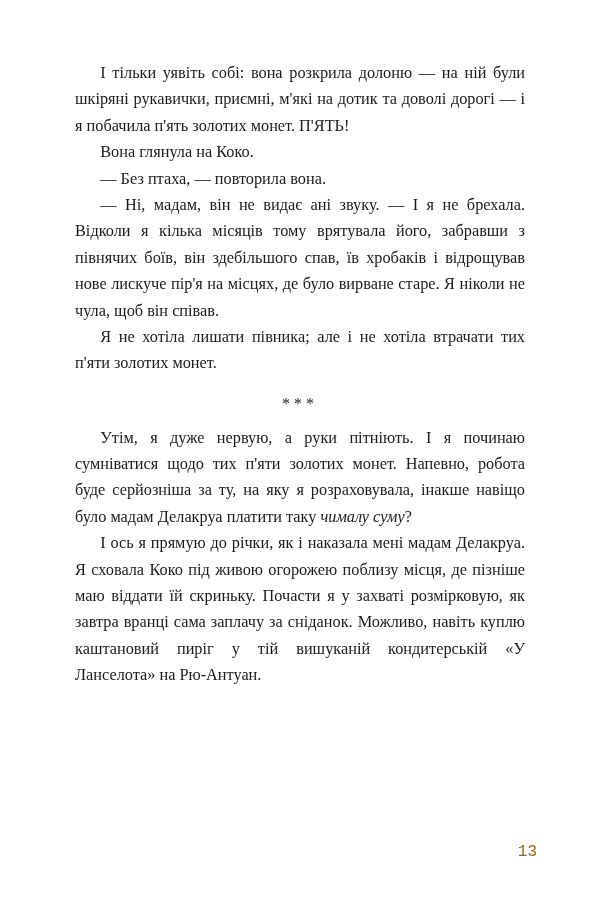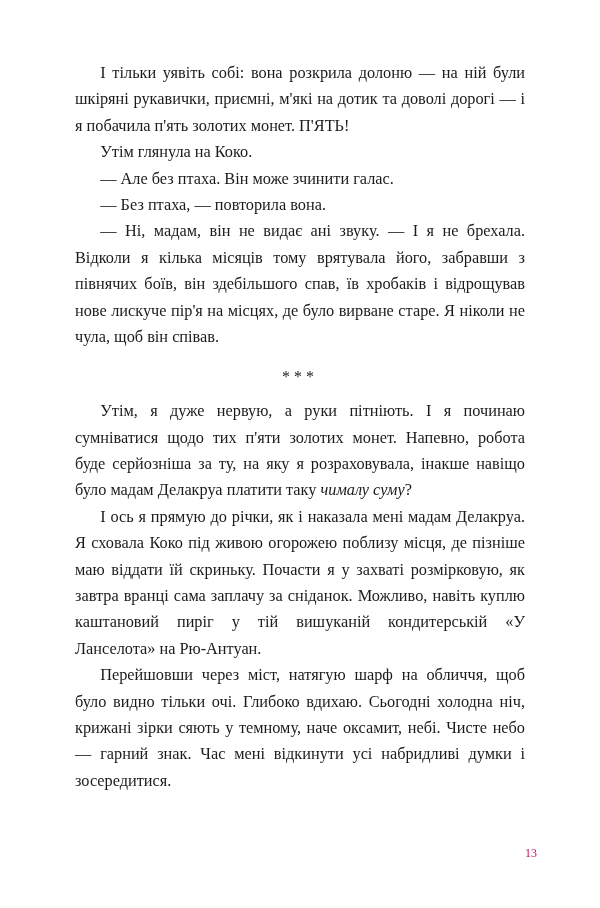--- a/index.html
+++ b/index.html
@@ -45,43 +45,42 @@
     letter-spacing: 4px;
     color: #1b1b1b;
   }
   em.ital {
     font-style: italic;
   }
   .page-number {
     position: absolute;
     right: 75px;
     bottom: 47px;
-    font-size: 12px;
-    color: #be185d;
-    font-family: Liberation Serif, serif;
+    font-size: 16px;
+    color: #a16207;
+    font-family: Liberation Mono, monospace;
   }
 </style>
 </head>
 <body>
 
 <div class="page">
   <div class="text-column">
 
     <p class="para">І тільки уявіть собі: вона розкрила долоню — на ній були шкіряні рукавички, приємні, м'які на дотик та доволі дорогі — і я побачила п'ять золотих монет. П'ЯТЬ!</p>
-    <p class="para">Утім глянула на Коко.</p>
-    <p class="para">— Але без птаха. Він може зчинити галас.</p>
+    <p class="para">Вона глянула на Коко.</p>
     <p class="para">— Без птаха, — повторила вона.</p>
     <p class="para">— Ні, мадам, він не видає ані звуку. — І я не брехала. Відколи я кілька місяців тому врятувала його, забравши з півнячих боїв, він здебільшого спав, їв хробаків і відрощував нове лискуче пір'я на місцях, де було вирване старе. Я ніколи не чула, щоб він співав.</p>
+    <p class="para">Я не хотіла лишати півника; але і не хотіла втрачати тих п'яти золотих монет.</p>
 
     <div class="divider">***</div>
 
     <p class="para">
       <span>Утім, я дуже нервую, а руки пітніють. І я починаю сумніватися щодо тих п'яти золотих монет. Напевно, робота буде серйозніша за ту, на яку я розраховувала, інакше навіщо було мадам Делакруа платити таку </span><em class="ital">чималу суму</em><span>?</span>
     </p>
 
     <p class="para">І ось я прямую до річки, як і наказала мені мадам Делакруа. Я сховала Коко під живою огорожею поблизу місця, де пізніше маю віддати їй скриньку. Почасти я у захваті розмірковую, як завтра вранці сама заплачу за сніданок. Можливо, навіть куплю каштановий пиріг у тій вишуканій кондитерській «У Ланселота» на Рю-Антуан.</p>
 
-    <p class="para">Перейшовши через міст, натягую шарф на обличчя, щоб було видно тільки очі. Глибоко вдихаю. Сьогодні холодна ніч, крижані зірки сяють у темному, наче оксамит, небі. Чисте небо — гарний знак. Час мені відкинути усі набридливі думки і зосередитися.</p>
 
   </div>
 
   <div class="page-number">13</div>
 </div>
 
 </body></html>

